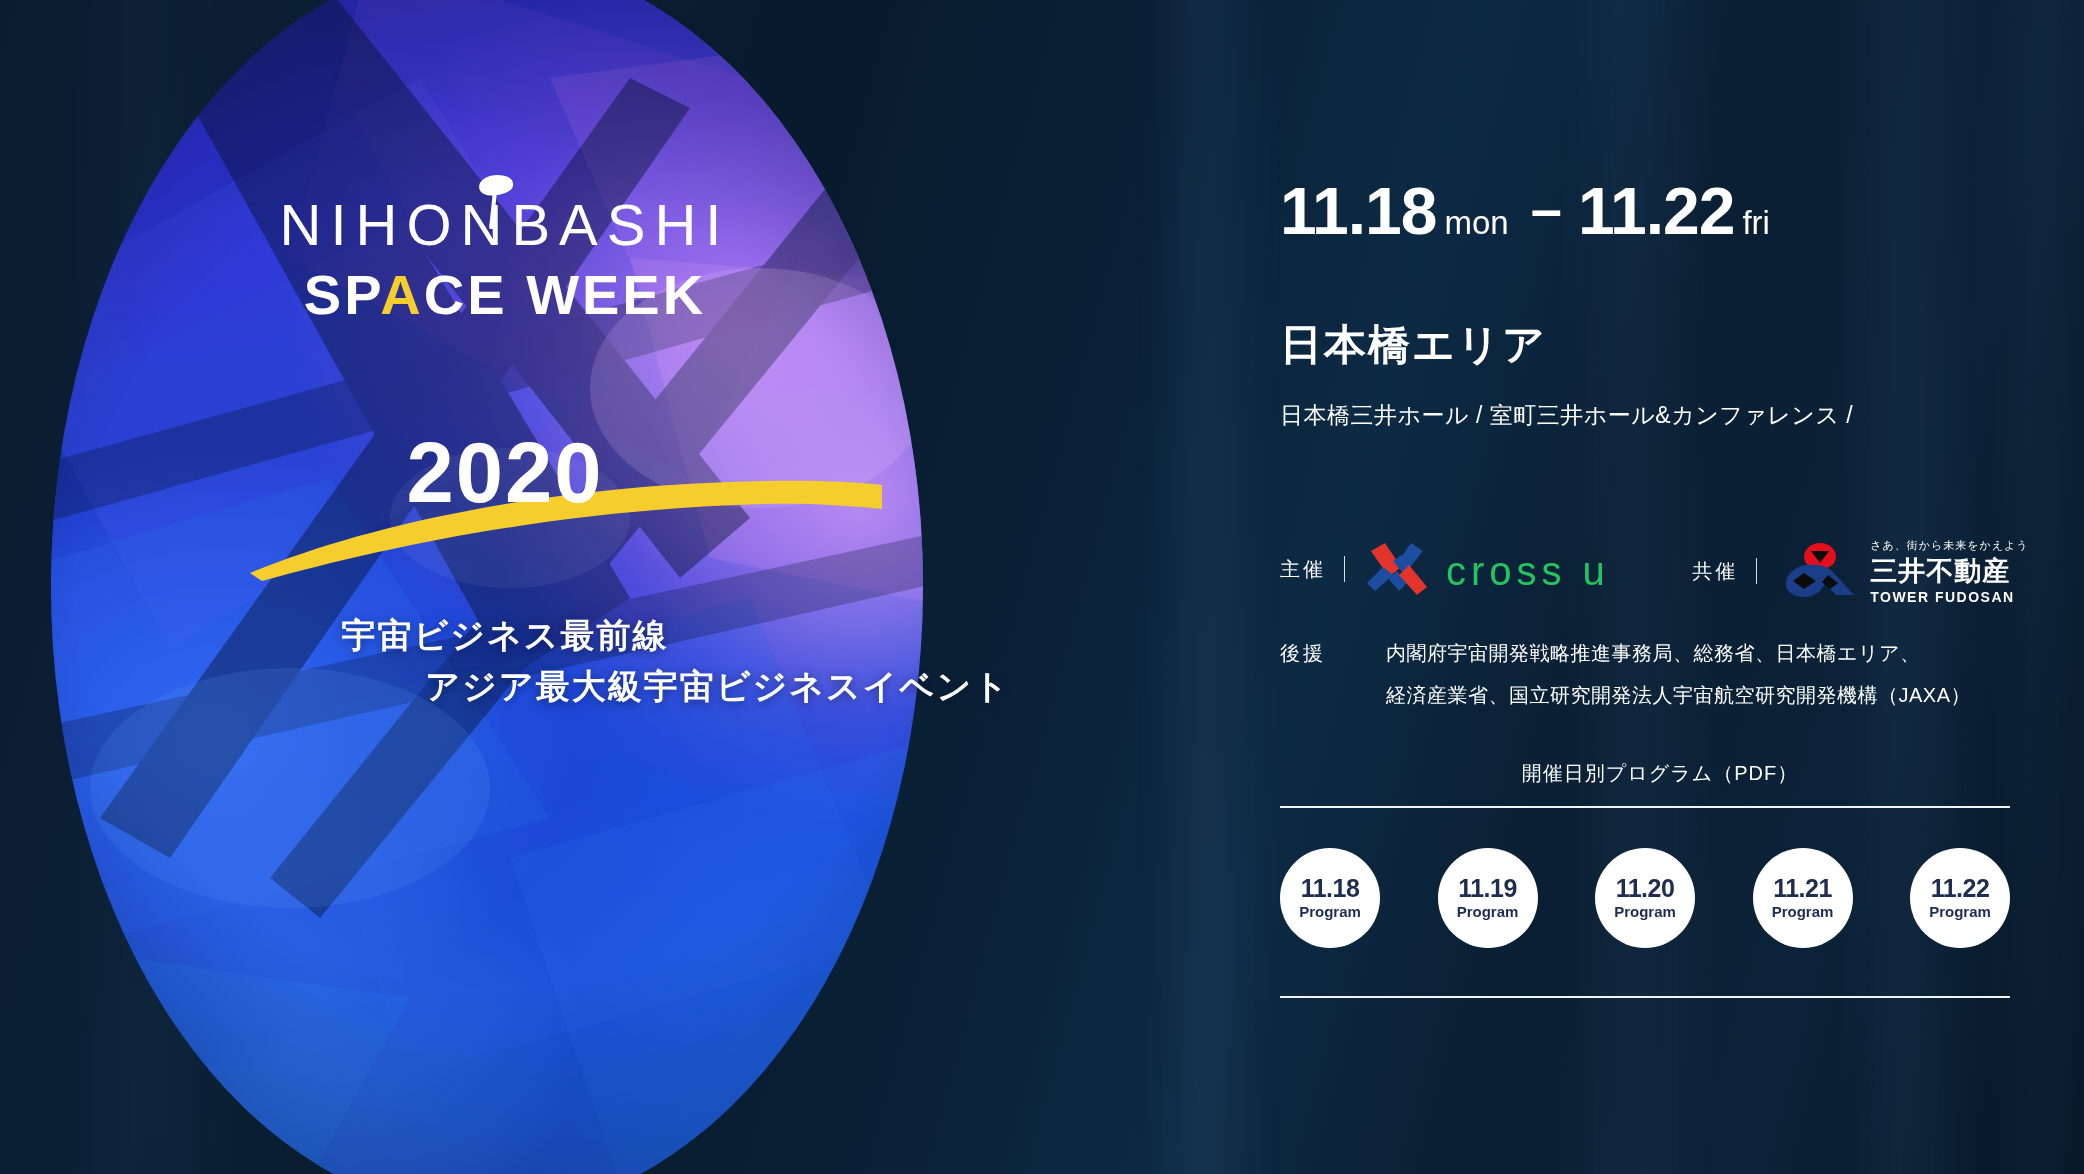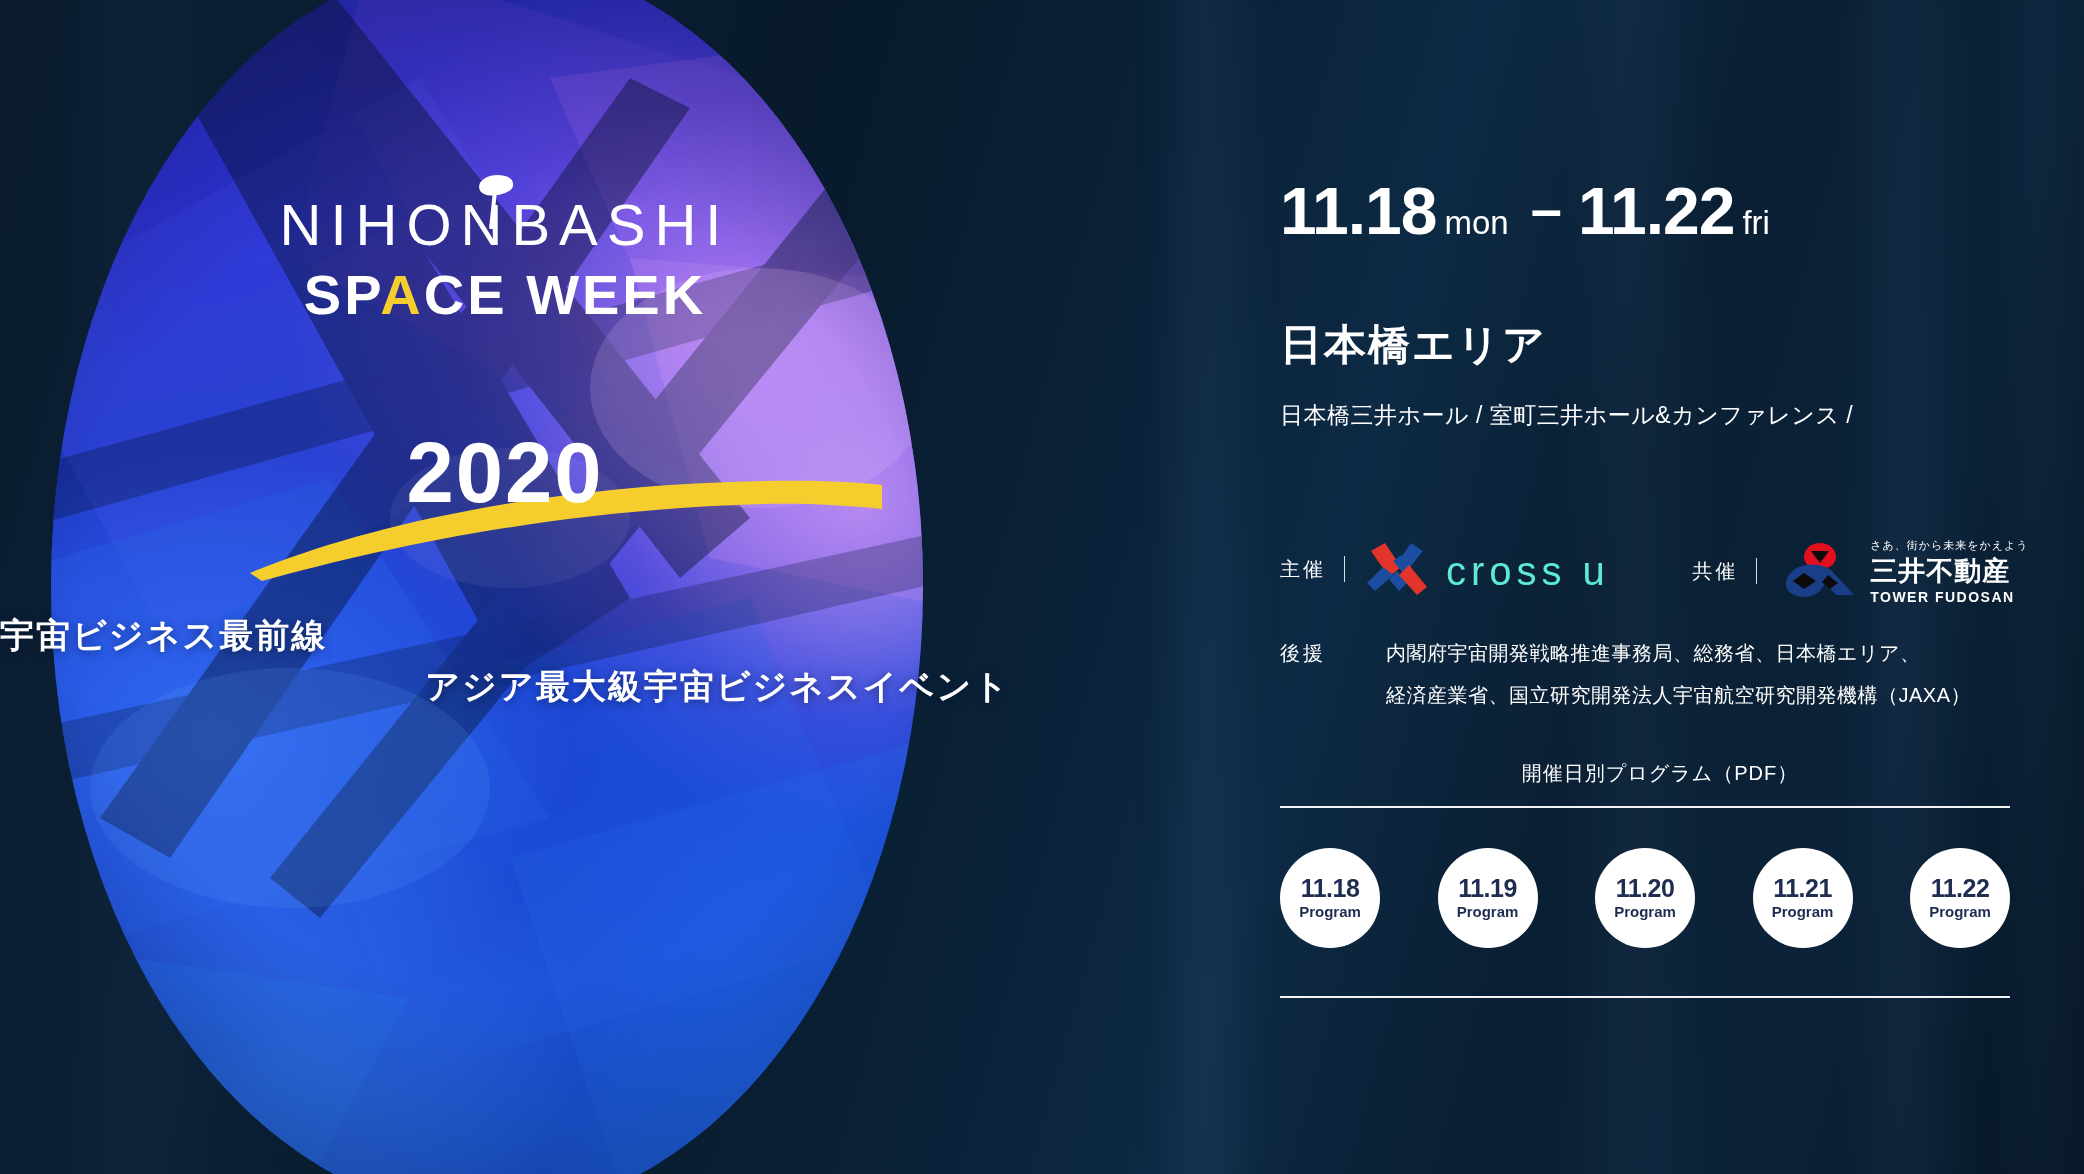--- a/index.html
+++ b/index.html
@@ -41,21 +41,21 @@
     transform:rotate(6deg);transform-origin:bottom center;border-radius:1px;}
   .flaghead{position:absolute;left:479px;top:175px;width:34px;height:20px;background:#fff;
     border-radius:55% 60% 50% 45% / 60% 55% 50% 50%;transform:rotate(-7deg);}
   .spaceweek{position:absolute;left:0;right:0;top:267px;text-align:center;
     font-size:56px;letter-spacing:3px;font-weight:700;color:#ffffff;line-height:1;
     white-space:nowrap;}
   .sw-a{color:#F5CE2E;}
   .arc{position:absolute;left:246px;top:455px;width:636px;height:140px;overflow:hidden;}
   .year{position:absolute;left:0;right:0;top:430px;text-align:center;
     font-size:85px;font-weight:700;color:#ffffff;letter-spacing:2px;line-height:1;}
-  .tag1{position:absolute;left:0;right:0;top:613px;text-align:left;
+  .tag1{position:absolute;left:0;right:0;top:613px;text-align:center;
     font-size:34px;font-weight:700;color:#ffffff;letter-spacing:2px;
     text-shadow:0 2px 10px rgba(0,20,60,.55);}
   .tag2{position:absolute;left:0;right:0;top:664px;text-align:right;
     font-size:34px;font-weight:700;color:#ffffff;letter-spacing:2px;
     text-shadow:0 2px 10px rgba(0,20,60,.55);}
 
   
   .panel{position:absolute;left:1280px;top:0;width:760px;height:841px;color:#fff;}
   .dateline{position:absolute;left:0;top:178px;white-space:nowrap;}
   .d-big{font-size:66px;font-weight:700;letter-spacing:-1px;line-height:1;
@@ -63,21 +63,21 @@
   .d-sm{font-size:33px;font-weight:400;letter-spacing:0px;margin-left:8px;}
   .d-dash{font-size:56px;font-weight:700;margin:0 16px 0 22px;position:relative;top:-6px;}
   .area{position:absolute;left:0;top:317px;font-size:42px;font-weight:700;letter-spacing:2px;}
   .venue1{position:absolute;left:0;top:400px;font-size:23px;font-weight:400;letter-spacing:.5px;}
   .venue2{position:absolute;left:0;top:438px;font-size:23px;font-weight:400;letter-spacing:.5px;}
 
   .hostrow{position:absolute;left:0;top:538px;height:58px;}
   .hostlabel{font-size:20px;letter-spacing:3px;color:#fff;}
   .vbar{display:inline-block;width:1px;height:26px;background:#fff;opacity:.85;
     margin:0 18px;vertical-align:-6px;}
-  .crossu-text{font-size:40px;font-weight:300;letter-spacing:5px;color:#5eead4;
+  .crossu-text{font-size:40px;font-weight:300;letter-spacing:5px;color:#22c55e;
     vertical-align:middle;margin-left:14px;}
 
   .mitsui-tag{font-size:11px;letter-spacing:1px;color:#fff;white-space:nowrap;}
   .mitsui-jp{font-size:27px;font-weight:700;letter-spacing:1px;color:#fff;white-space:nowrap;}
   .mitsui-en{font-size:14px;font-weight:700;letter-spacing:1.5px;color:#fff;white-space:nowrap;}
 
   .suplabel{position:absolute;left:0;top:640px;font-size:20px;letter-spacing:3px;}
   .supline1{position:absolute;left:106px;top:640px;font-size:20px;letter-spacing:.5px;white-space:nowrap;}
   .supline2{position:absolute;left:106px;top:682px;font-size:20px;letter-spacing:.5px;white-space:nowrap;}
 

